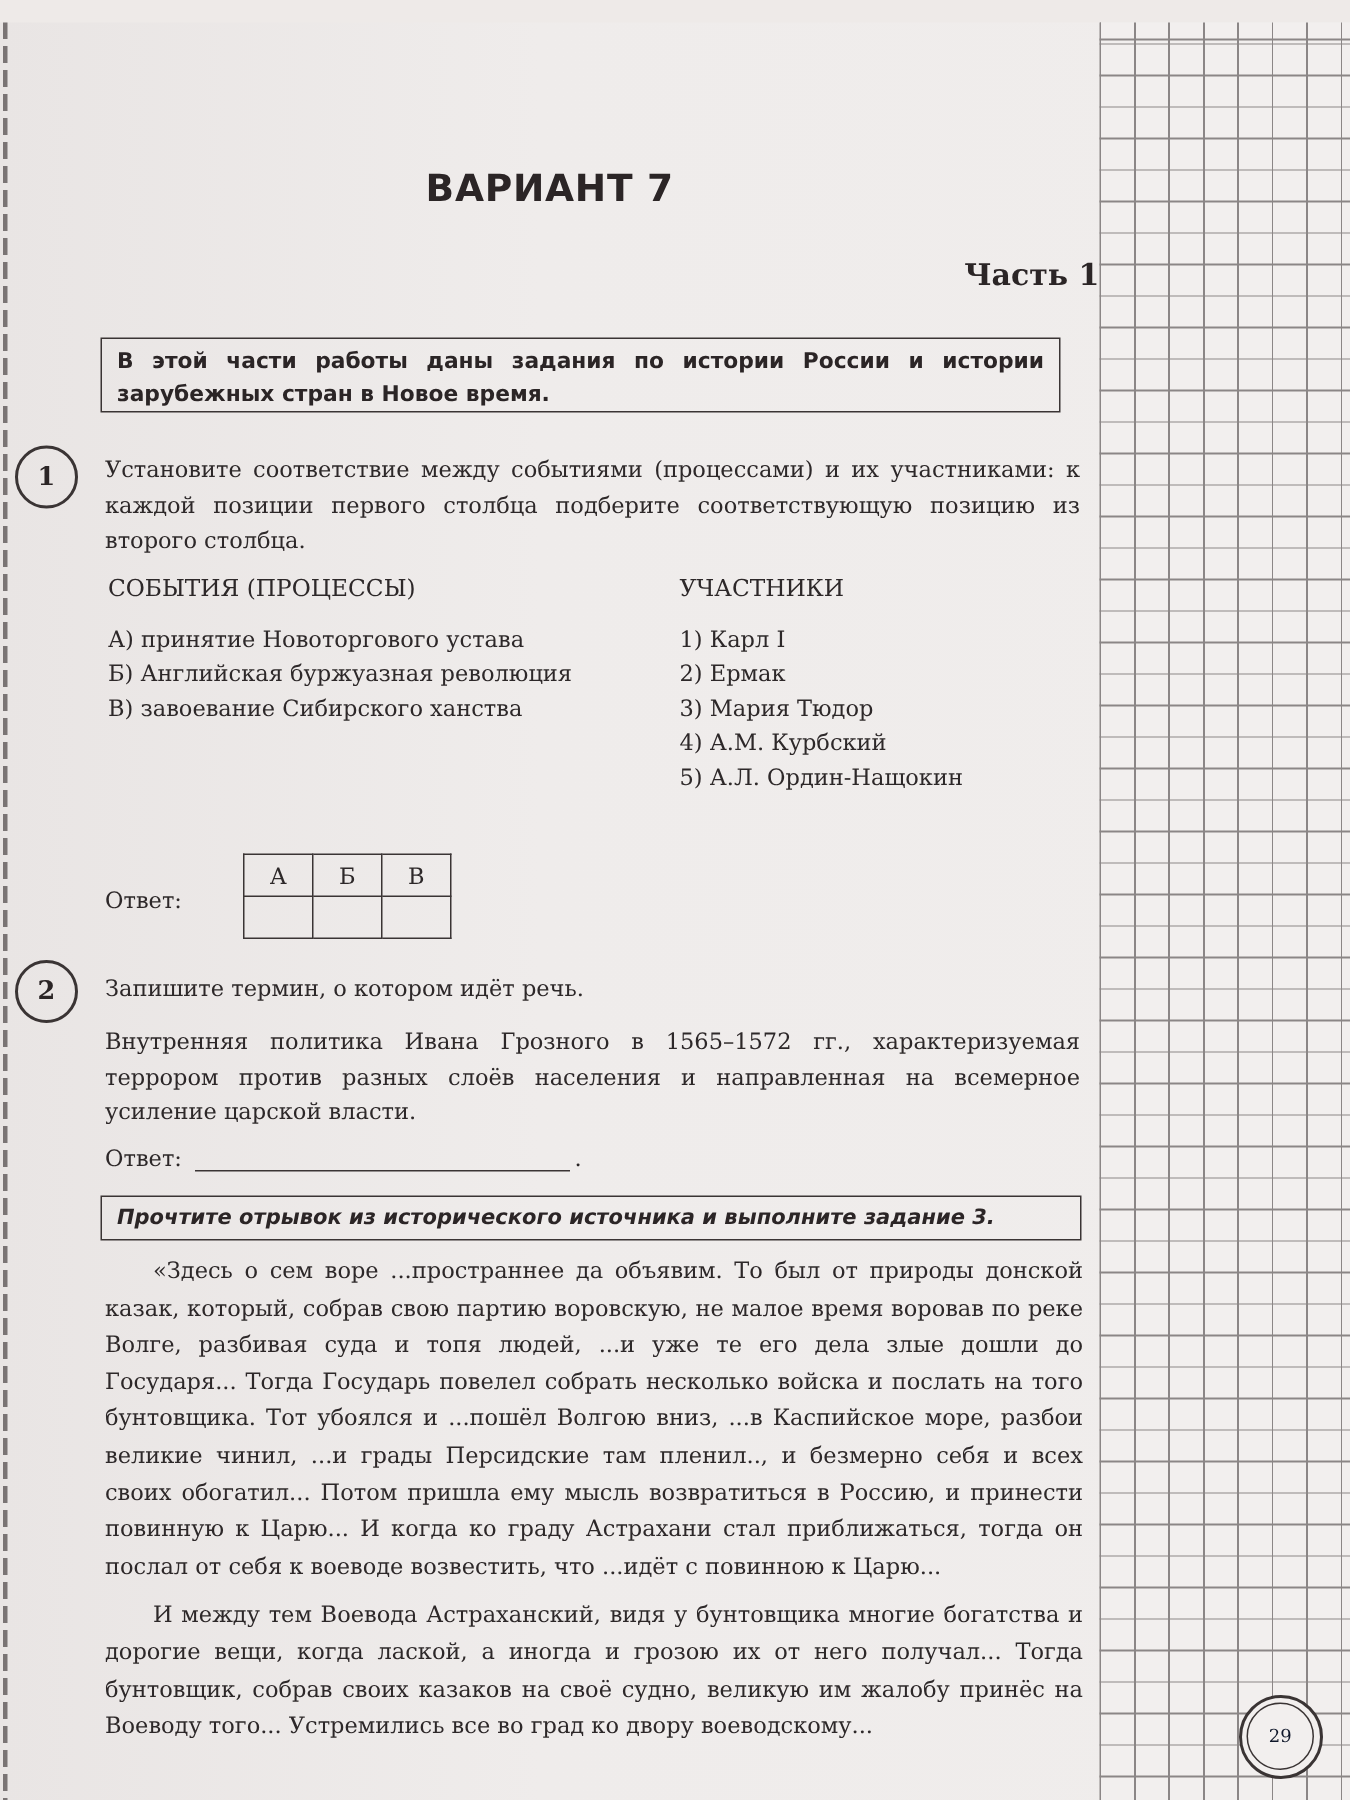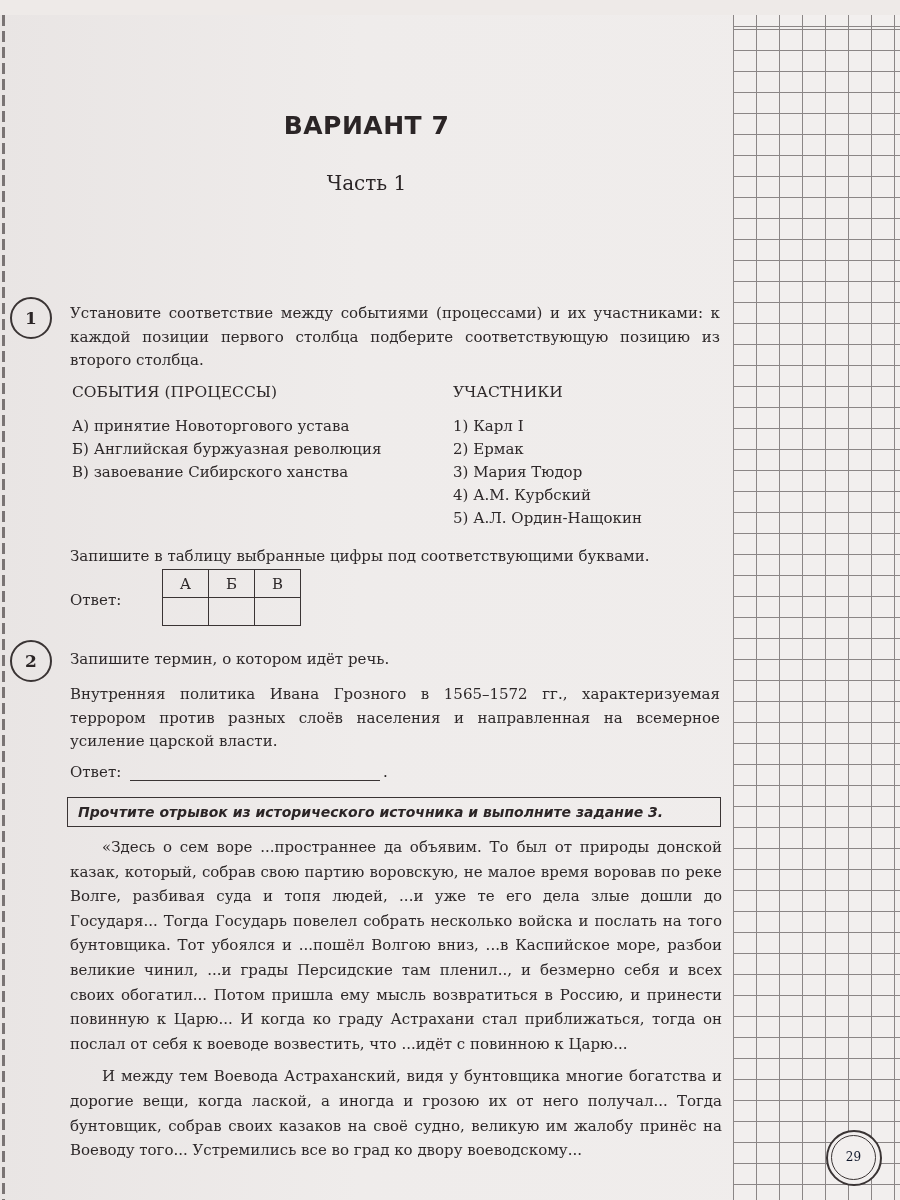--- a/index.html
+++ b/index.html
@@ -28,22 +28,22 @@
   }
   .grid-edge {
     position: absolute; left: 733px; top: 0; width: 1px; height: 1200px; background: #8b8686;
   }
   .title {
     position: absolute; left: 0; width: 733px; top: 96px; text-align: center;
     font-family: "DejaVu Sans", "Liberation Sans", sans-serif; font-weight: bold;
     font-size: 25px; letter-spacing: 0.5px; color: #2b2526;
   }
   .part {
-    position: absolute; left: 0; width: 733px; top: 156px; text-align: center;
-    font-family: "DejaVu Serif", serif; font-weight: normal; font-size: 20px; color: #2b2526;
+    position: absolute; left: 0; width: 733px; top: 156px; text-align: right;
+    font-family: "DejaVu Serif", serif; font-weight: bold; font-size: 20px; color: #2b2526;
   }
   .intro-box {
     position: absolute; left: 67px; top: 210px; width: 640px; height: 50px;
     border: 1.5px solid #3a3434; box-sizing: border-box; padding: 4px 10px;
     font-family: "DejaVu Sans", "Liberation Sans", sans-serif; font-weight: bold;
     font-size: 14.5px; line-height: 22px; text-align: justify; color: #2b2526;
   }
   .qnum {
     position: absolute; left: 10px; width: 42px; height: 42px; border-radius: 50%;
     border: 2px solid #3a3434; box-sizing: border-box; text-align: center;
@@ -94,20 +94,21 @@
 <body>
 
 <div class="page">
   <div class="margin-line"></div>
   <div class="grid"></div>
   <div class="grid-edge"></div>
 
   <div class="title">ВАРИАНТ 7</div>
   <div class="part">Часть 1</div>
 
+  <div class="intro-box">В этой части работы даны задания по истории России и истории зарубежных стран в Новое время.</div>
 
   <div class="qnum" style="top:282px;">1</div>
   <div class="para" style="top:287px;">Установите соответствие между событиями (процессами) и их участниками: к каждой позиции первого столбца подберите соответствующую позицию из второго столбца.</div>
 
   <div class="col-head" style="left:72px; top:368px;">СОБЫТИЯ (ПРОЦЕССЫ)</div>
   <div class="col-head" style="left:453px; top:368px;">УЧАСТНИКИ</div>
 
   <div class="list-item" style="left:72px; top:400px;">
     <span>А)</span>
     <span>принятие Новоторгового устава</span>
@@ -135,21 +136,20 @@
   </div>
   <div class="list-item" style="left:453px; top:469px;">
     <span>4)</span>
     <span>А.М. Курбский</span>
   </div>
   <div class="list-item" style="left:453px; top:492px;">
     <span>5)</span>
     <span>А.Л. Ордин-Нащокин</span>
   </div>
 
-  <div class="list-item" style="left:70px; top:530px;">Запишите в таблицу выбранные цифры под соответствующими буквами.</div>
   <div class="answer-label" style="left:70px; top:576px;">Ответ:</div>
 
   <table class="answer-table">
     <tbody>
         <tr>
       <td>А</td>
       <td>Б</td>
       <td>В</td>
     </tr>
     <tr>

